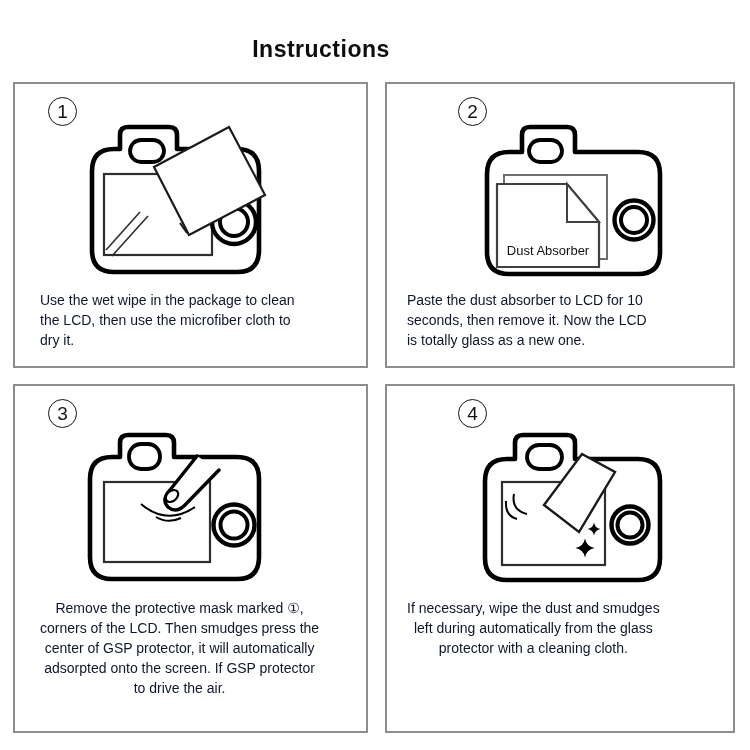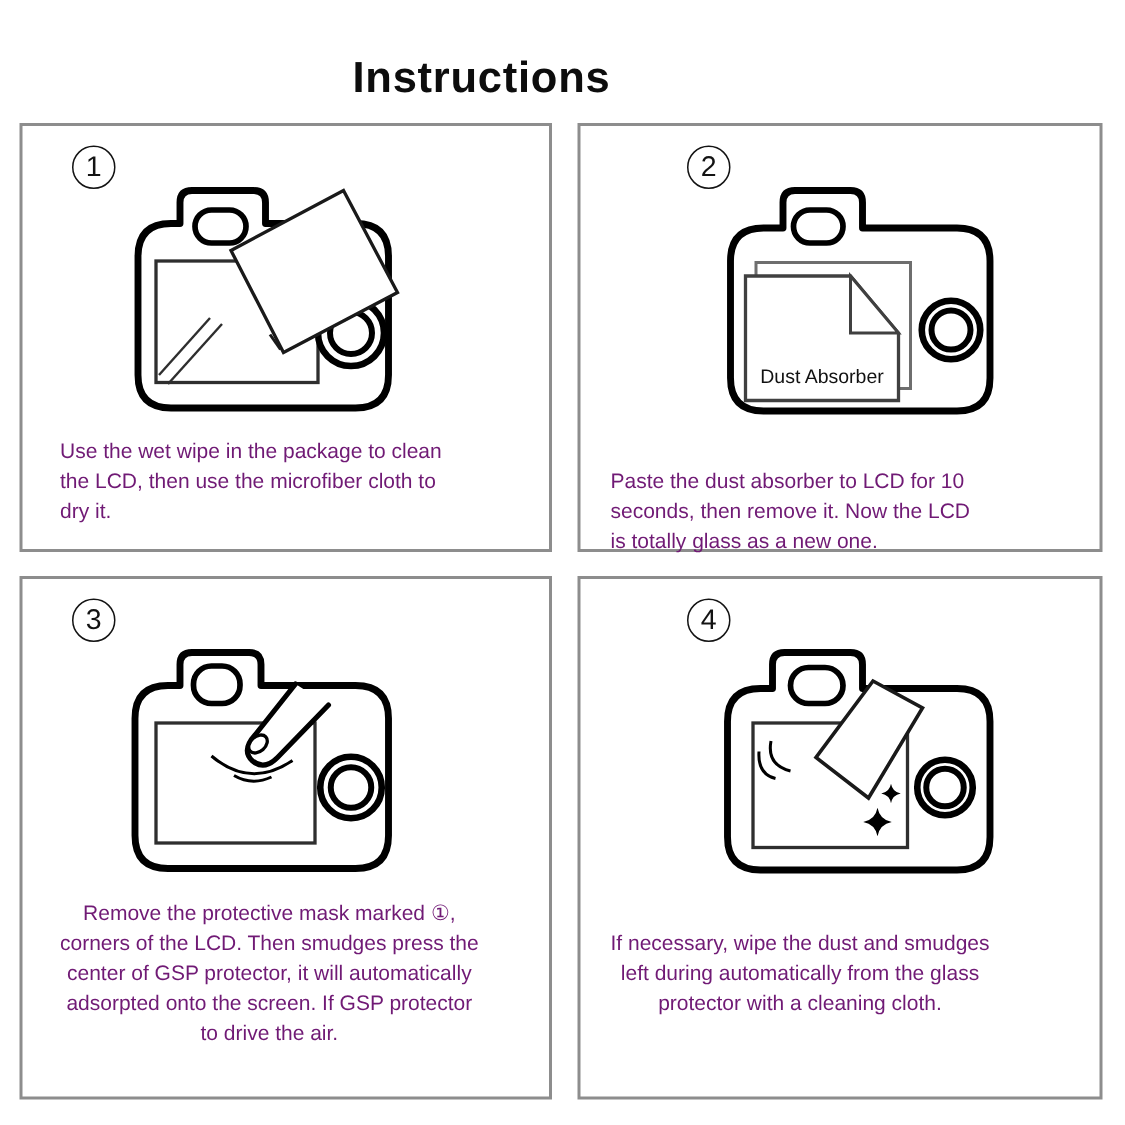--- a/index.html
+++ b/index.html
@@ -2,46 +2,46 @@
 <html><head>
 <meta charset="utf-8">
 <style>
   html,body{margin:0;padding:0;background:#ffffff;}
   .canvas{
     position:relative;width:750px;height:750px;background:#ffffff;
     font-family:"Liberation Sans",sans-serif;overflow:hidden;
   }
   .page-title{
     position:absolute;left:0;top:36px;width:642px;text-align:center;
-    font-size:29px;font-weight:bold;color:#0d0d0d;letter-spacing:.5px;
+    font-size:23px;font-weight:bold;color:#0d0d0d;letter-spacing:.5px;
   }
   .panel{
     position:absolute;background:#ffffff;border:2px solid #8d8d8d;
     box-sizing:border-box;
   }
   .panel-1{left:13px;top:82px;width:355px;height:286px;}
   .panel-2{left:385px;top:82px;width:350px;height:286px;}
   .panel-3{left:13px;top:384px;width:355px;height:349px;}
   .panel-4{left:385px;top:384px;width:350px;height:349px;}
   .step-num{
     position:absolute;width:29px;height:29px;border:1.8px solid #131313;
     border-radius:50%;display:flex;align-items:center;justify-content:center;
     font-size:19px;color:#131313;box-sizing:border-box;
   }
   .step-left{left:33px;top:13px;}
   .step-right{left:71px;top:13px;}
   .illus{position:absolute;}
   .itext{
-    position:absolute;font-size:14px;line-height:20px;color:#701a75;
+    position:absolute;font-size:14px;line-height:20px;color:#0f172a;
     white-space:nowrap;
   }
   .t-row1{top:206px;}
   .t-row2{top:212px;text-align:center;}
   .t-left{left:25px;}
-  .t-left2{left:20px;margin-top:20px;}
+  .t-left2{left:20px;}
   svg .ln{fill:none;stroke:#000;}
 </style>
 </head>
 <body>
 
 <div class="canvas">
 
   <div class="page-title">Instructions</div>
 
   <div class="panel panel-1">

